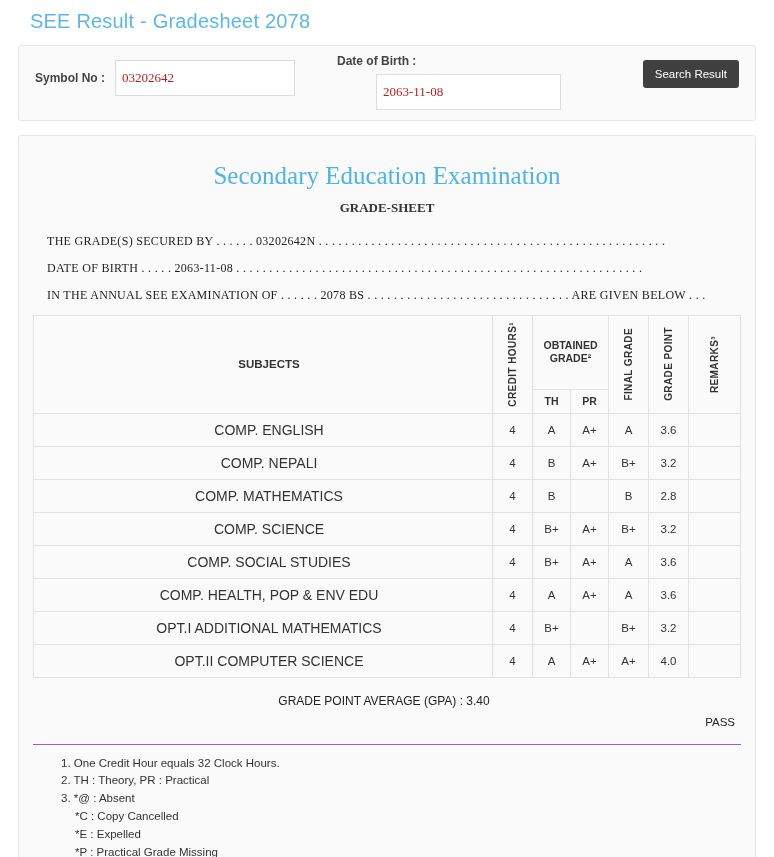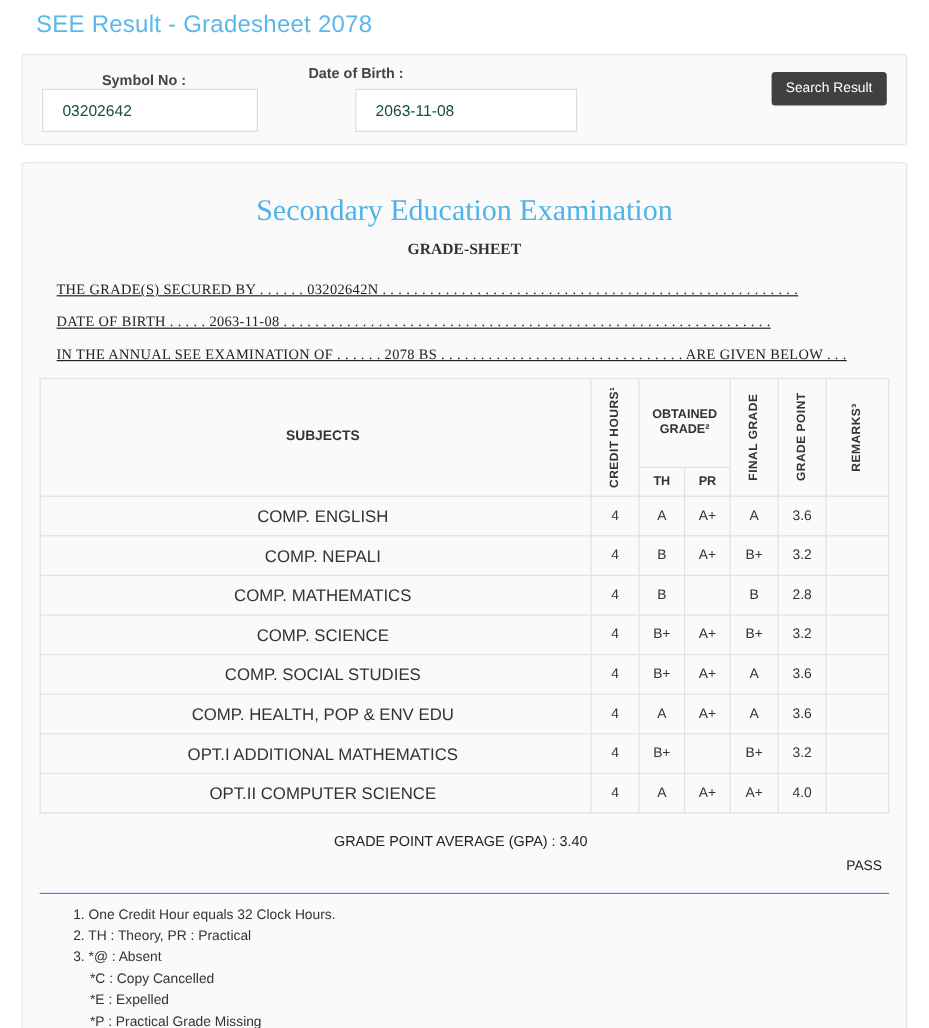--- a/index.html
+++ b/index.html
@@ -24,43 +24,43 @@
   .search-panel {
     background: #fafafa;
     border: 1px solid #e6e6e6;
     border-radius: 3px;
     padding: 14px 16px 18px 16px;
     display: flex;
     align-items: flex-start;
     position: relative;
     height: 76px;
   }
-  .field-group { display: flex; align-items: center; flex-direction: column; }
+  .field-group { display: flex; align-items: center; }
   .field-label {
     font-size: 12px;
     font-weight: bold;
     color: #444;
     margin-right: 10px;
     white-space: nowrap;
   }
   .field-label-stacked {
     font-size: 12px;
     font-weight: bold;
     color: #444;
     display: block;
     margin-bottom: 6px;
   }
   .text-input {
     border: 1px solid #dcdcdc;
     background: #fff;
     height: 36px;
-    padding: 0 16px;
+    padding: 0 6px;
     font-size: 13px;
-    color: #14532d;
-    font-family: Liberation Sans, sans-serif;
+    color: #b91c1c;
+    font-family: Liberation Serif, serif;
     outline: none;
   }
   #symbol-input { width: 180px; }
   #dob-input { width: 185px; margin-left: 39px; }
   .dob-group { margin-left: 42px; margin-top: -6px; }
   .search-btn {
     position: absolute;
     right: 16px;
     top: 14px;
     background: #404040;
@@ -98,21 +98,20 @@
     font-family: "Liberation Serif", serif;
   }
   .dotted-line {
     font-family: "Liberation Serif", serif;
     font-size: 12px;
     color: #222;
     margin: 0 0 12px 14px;
     letter-spacing: 0.3px;
     white-space: nowrap;
     overflow: hidden;
-    text-decoration: underline;
   }
 
   
   table.marks {
     width: 100%;
     border-collapse: collapse;
     margin-top: 8px;
     font-size: 11.5px;
   }
   table.marks th, table.marks td {

